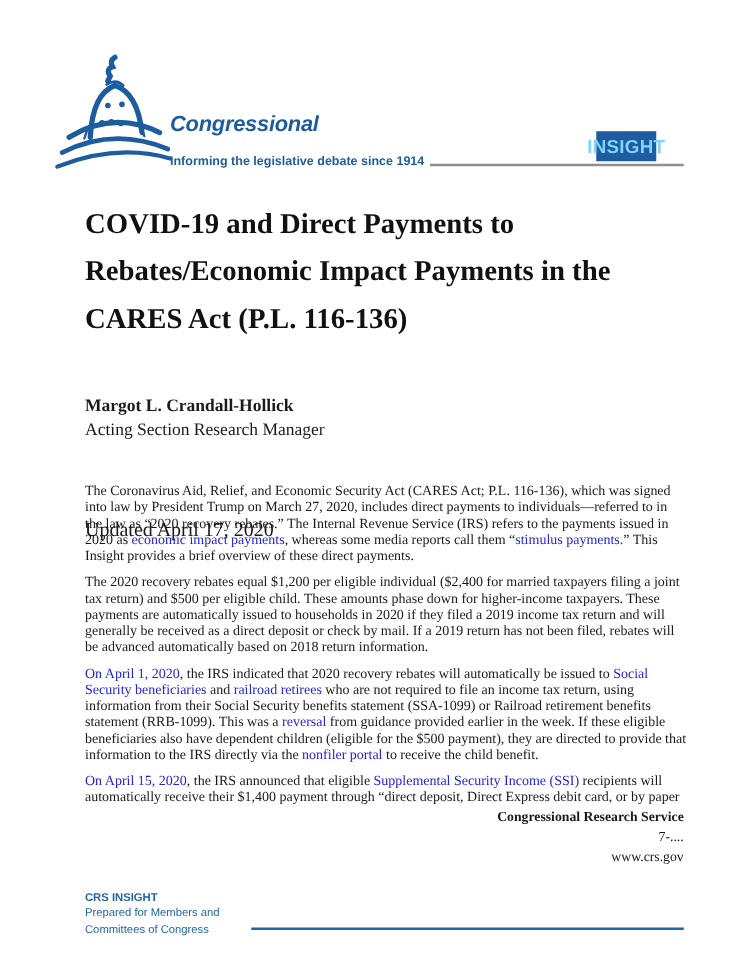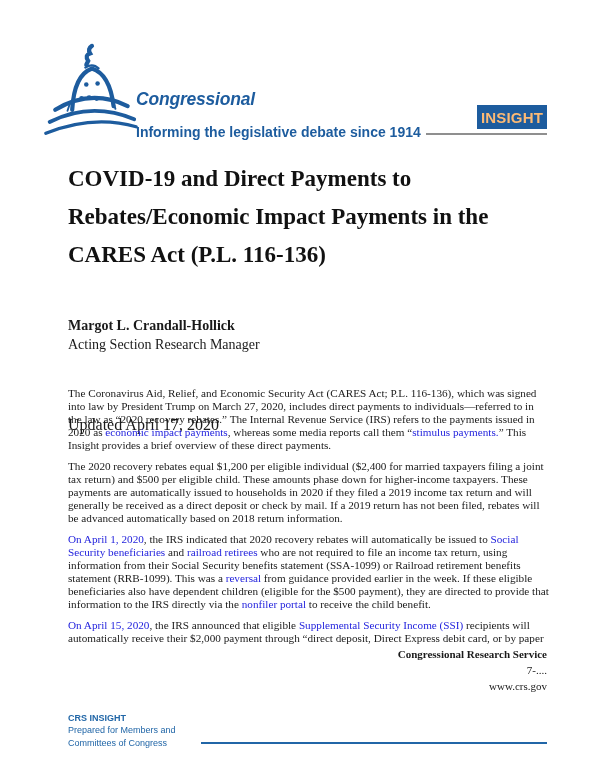--- a/index.html
+++ b/index.html
@@ -9,27 +9,27 @@
   }
   
   .dome-svg{position:absolute;left:44px;top:42px;width:94px;height:98px;}
   .logotype{
     position:absolute;left:136px;top:90px;color:#1d5c9e;
     font-family:"Liberation Sans",sans-serif;font-style:italic;font-weight:bold;
     font-size:17.5px;line-height:19px;letter-spacing:-0.2px;
   }
   .tagline-row{
     position:absolute;left:136px;top:124px;right:53px;display:flex;align-items:center;
-    color:#1d5c9e;font-family:"Liberation Sans",sans-serif;font-size:14px;font-weight:bold;
+    color:#1d5c9e;font-family:"Liberation Sans",sans-serif;font-size:10px;font-weight:bold;
     white-space:nowrap;
   }
   .tagline-rule{flex:1;height:2px;background:#8f8f8f;margin-left:5px;margin-top:4px;}
   .insight-badge{
-    position:absolute;left:477px;top:105px;width:70px;height:24px;background:#1d5c9e;
-    color:#fdba74;display:flex;align-items:center;justify-content:center;
+    position:absolute;left:477px;top:105px;width:48px;height:24px;background:#1d5c9e;
+    color:#7dd3fc;display:flex;align-items:center;justify-content:center;
     font-family:"Liberation Sans",sans-serif;font-weight:bold;font-size:15px;letter-spacing:0.2px;
   }
   
   .doc-title{
     position:absolute;left:68px;top:160px;width:500px;
     font-size:23px;font-weight:bold;line-height:38px;color:#111;
   }
   .author-block{position:absolute;left:68px;top:316px;font-size:14px;line-height:19px;}
   .author-name{font-weight:bold;}
   .updated-line{position:absolute;left:68px;top:376px;font-size:16px;margin-top:40px;}
@@ -97,21 +97,21 @@
     <div class="author-name">Margot L. Crandall-Hollick</div>
     <div>Acting Section Research Manager</div>
   </div>
 
   <div class="updated-line">Updated April 17, 2020</div>
 
   <div class="body-copy">
     <p><span class="run">The Coronavirus Aid, Relief, and Economic Security Act (CARES Act; P.L. 116-136), which was signed into law by President Trump on March 27, 2020, includes direct payments to individuals—referred to in the law as “2020 recovery rebates.” The Internal Revenue Service (IRS) refers to the payments issued in 2020 as </span><span class="link">economic impact payments</span><span class="run">, whereas some media reports call them “</span><span class="link">stimulus payments.</span><span class="run">” This Insight provides a brief overview of these direct payments.</span></p>
     <p><span class="run">The 2020 recovery rebates equal $1,200 per eligible individual ($2,400 for married taxpayers filing a joint tax return) and $500 per eligible child. These amounts phase down for higher-income taxpayers. These payments are automatically issued to households in 2020 if they filed a 2019 income tax return and will generally be received as a direct deposit or check by mail. If a 2019 return has not been filed, rebates will be advanced automatically based on 2018 return information.</span></p>
     <p><span class="link">On April 1, 2020</span><span class="run">, the IRS indicated that 2020 recovery rebates will automatically be issued to </span><span class="link">Social Security beneficiaries</span><span class="run"> and </span><span class="link">railroad retirees</span><span class="run"> who are not required to file an income tax return, using information from their Social Security benefits statement (SSA-1099) or Railroad retirement benefits statement (RRB-1099). This was a </span><span class="link">reversal</span><span class="run"> from guidance provided earlier in the week. If these eligible beneficiaries also have dependent children (eligible for the $500 payment), they are directed to provide that information to the IRS directly via the </span><span class="link">nonfiler portal</span><span class="run"> to receive the child benefit.</span></p>
-    <p><span class="link">On April 15, 2020</span><span class="run">, the IRS announced that eligible </span><span class="link">Supplemental Security Income (SSI)</span><span class="run"> recipients will automatically receive their $2,000 payment through “direct deposit, Direct Express debit card, or by paper</span></p>
+    <p><span class="link">On April 15, 2020</span><span class="run">, the IRS announced that eligible </span><span class="link">Supplemental Security Income (SSI)</span><span class="run"> recipients will automatically receive their $1,400 payment through “direct deposit, Direct Express debit card, or by paper</span></p>
   </div>
 
   <div class="footer-right">
     <div class="footer-org">Congressional Research Service</div>
     <div>7-....</div>
     <div>www.crs.gov</div>
   </div>
 
   <div class="bottom-block">
     <div class="bottom-label">CRS INSIGHT</div>

